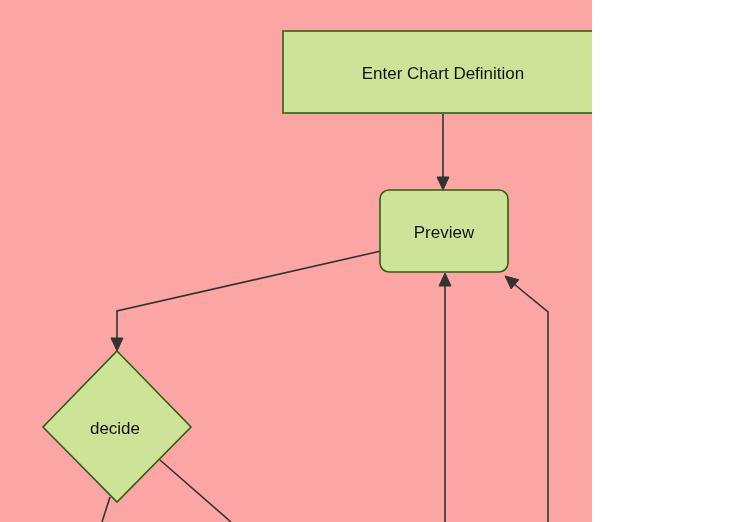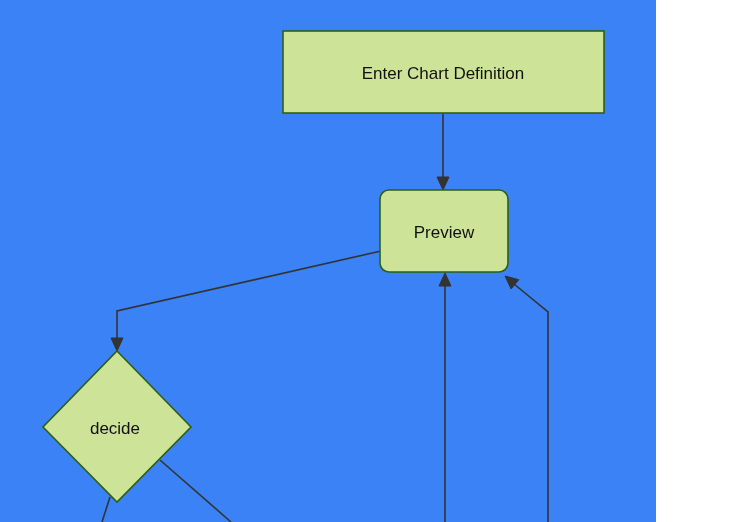--- a/index.html
+++ b/index.html
@@ -3,23 +3,23 @@
 <meta charset="utf-8">
 <style>
   html, body {
     margin: 0;
     padding: 0;
     background: #ffffff;
     font-family: "Liberation Sans", "DejaVu Sans", sans-serif;
   }
   .stage {
     position: relative;
-    width: 656px;
+    width: 592px;
     height: 522px;
-    background: #3b82f6;
+    background: #fca5a5;
     overflow: hidden;
   }
   svg { display: block; }
   .edge {
     fill: none;
     stroke-width: 1.6px;
   }
   .node-shape {
     stroke-width: 1.6px;
   }

